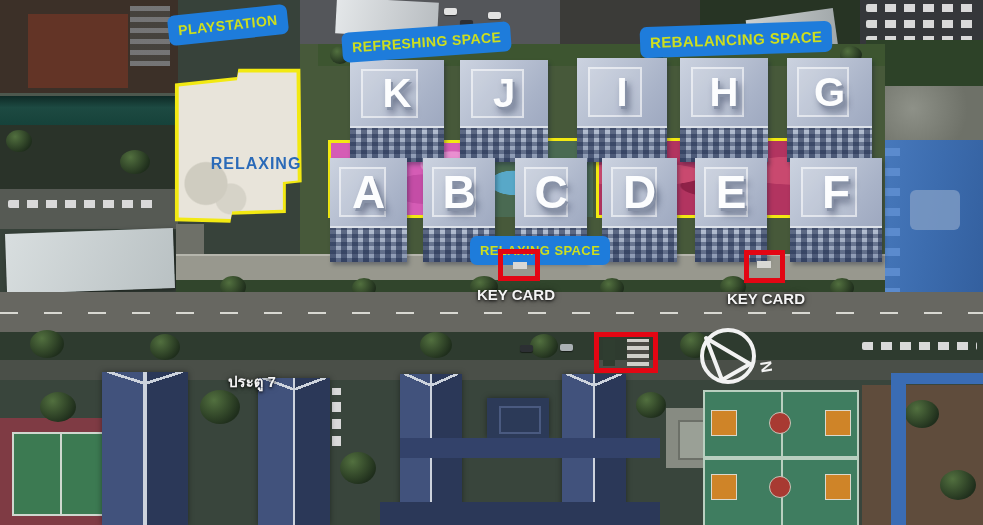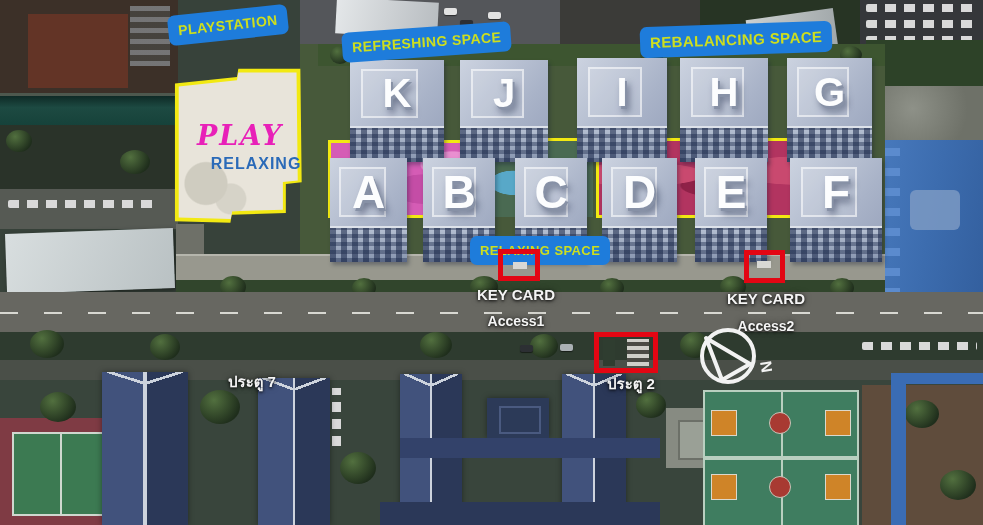--- a/index.html
+++ b/index.html
@@ -170,22 +170,20 @@
   </div>
   <div class="bldg botrow" style="left:790px;top:158px;width:92px;height:104px;">
     <div class="fac"></div>
     <span class="bletter">F</span>
   </div>
 
   <div class="abs playclip" style="left:171px;top:64px;width:132px;height:162px;background:var(--hl);"></div>
   <div class="abs playclip" style="left:175px;top:68px;width:124px;height:154px;
               background:radial-gradient(circle at 25% 75%,#cfccc0 0 14%,rgba(0,0,0,0) 15%),
                          radial-gradient(circle at 45% 85%,#d6d3c8 0 10%,rgba(0,0,0,0) 11%),#e8e4da;"></div>
-  <div class="abs" style="left:190px;top:120px;width:100px;text-align:center;color:#e820b8;
-              font-family:'DejaVu Serif',serif;font-weight:bold;font-style:italic;font-size:27px;letter-spacing:2px;">PLAY</div>
   <div class="abs" style="left:206px;top:155px;width:100px;text-align:center;color:#2a6ab8;
               font-weight:bold;font-size:16px;letter-spacing:1px;">RELAXING</div>
 
   <div class="abs" style="left:0;top:292px;width:983px;height:42px;background:#676761;"></div>
   <div class="abs" style="left:0;top:312px;width:983px;height:2px;background:repeating-linear-gradient(90deg,#d8d8d2 0 18px,rgba(0,0,0,0) 18px 44px);"></div>
   <div class="abs" style="left:0;top:332px;width:983px;height:34px;background:#2e3b2f;"></div>
   <div class="tr" style="left:30px;top:330px;width:34px;height:28px;"></div>
   <div class="tr" style="left:150px;top:334px;width:30px;height:26px;"></div>
   <div class="tr" style="left:420px;top:332px;width:32px;height:26px;"></div>
   <div class="tr" style="left:530px;top:334px;width:28px;height:24px;"></div>
@@ -248,26 +246,23 @@
   <div class="redbox" style="left:594px;top:332px;width:54px;height:31px;">
     <div class="abs" style="right:4px;top:2px;width:22px;height:27px;background:repeating-linear-gradient(0deg,#cfcfc9 0 4px,#4a4a44 4px 8px);"></div>
     <div class="abs" style="left:4px;top:2px;width:12px;height:27px;background:#2f3d30;"></div>
   </div>
 
   <div class="tag" style="left:168px;top:10px;transform:rotate(-6deg);">PLAYSTATION</div>
   <div class="tag" style="left:342px;top:27px;transform:rotate(-4deg);">REFRESHING SPACE</div>
   <div class="tag" style="left:640px;top:24px;transform:rotate(-2deg);font-size:15px;">REBALANCING SPACE</div>
 
   <div class="wtext" style="left:446px;top:286px;width:140px;font-size:15px;">KEY CARD</div>
-  <div class="wtext" style="left:446px;top:313px;width:140px;font-size:14px;">Access1</div>
   <div class="wtext" style="left:696px;top:290px;width:140px;font-size:15px;">KEY CARD</div>
-  <div class="wtext" style="left:696px;top:318px;width:140px;font-size:14px;">Access2</div>
 
   <div class="wtext" style="left:192px;top:370px;width:120px;font-size:15px;">ประตู 7</div>
-  <div class="wtext" style="left:571px;top:372px;width:120px;font-size:15px;">ประตู 2</div>
 
 
   <div class="abs" style="left:694px;top:324px;width:78px;height:64px;">
     <svg width="78" height="64" viewBox="0 0 78 64">
       <circle cx="34" cy="32" r="26" fill="none" stroke="#f2f2f2" stroke-width="4"></circle>
       <polygon points="12,14 56,40 28,56" fill="none" stroke="#f2f2f2" stroke-width="4" stroke-linejoin="round"></polygon>
       <text x="66" y="38" fill="#f2f2f2" font-size="16" font-weight="bold" font-family="Liberation Sans, sans-serif" transform="rotate(80 66 38)">N</text>
     </svg>
   </div>
 

